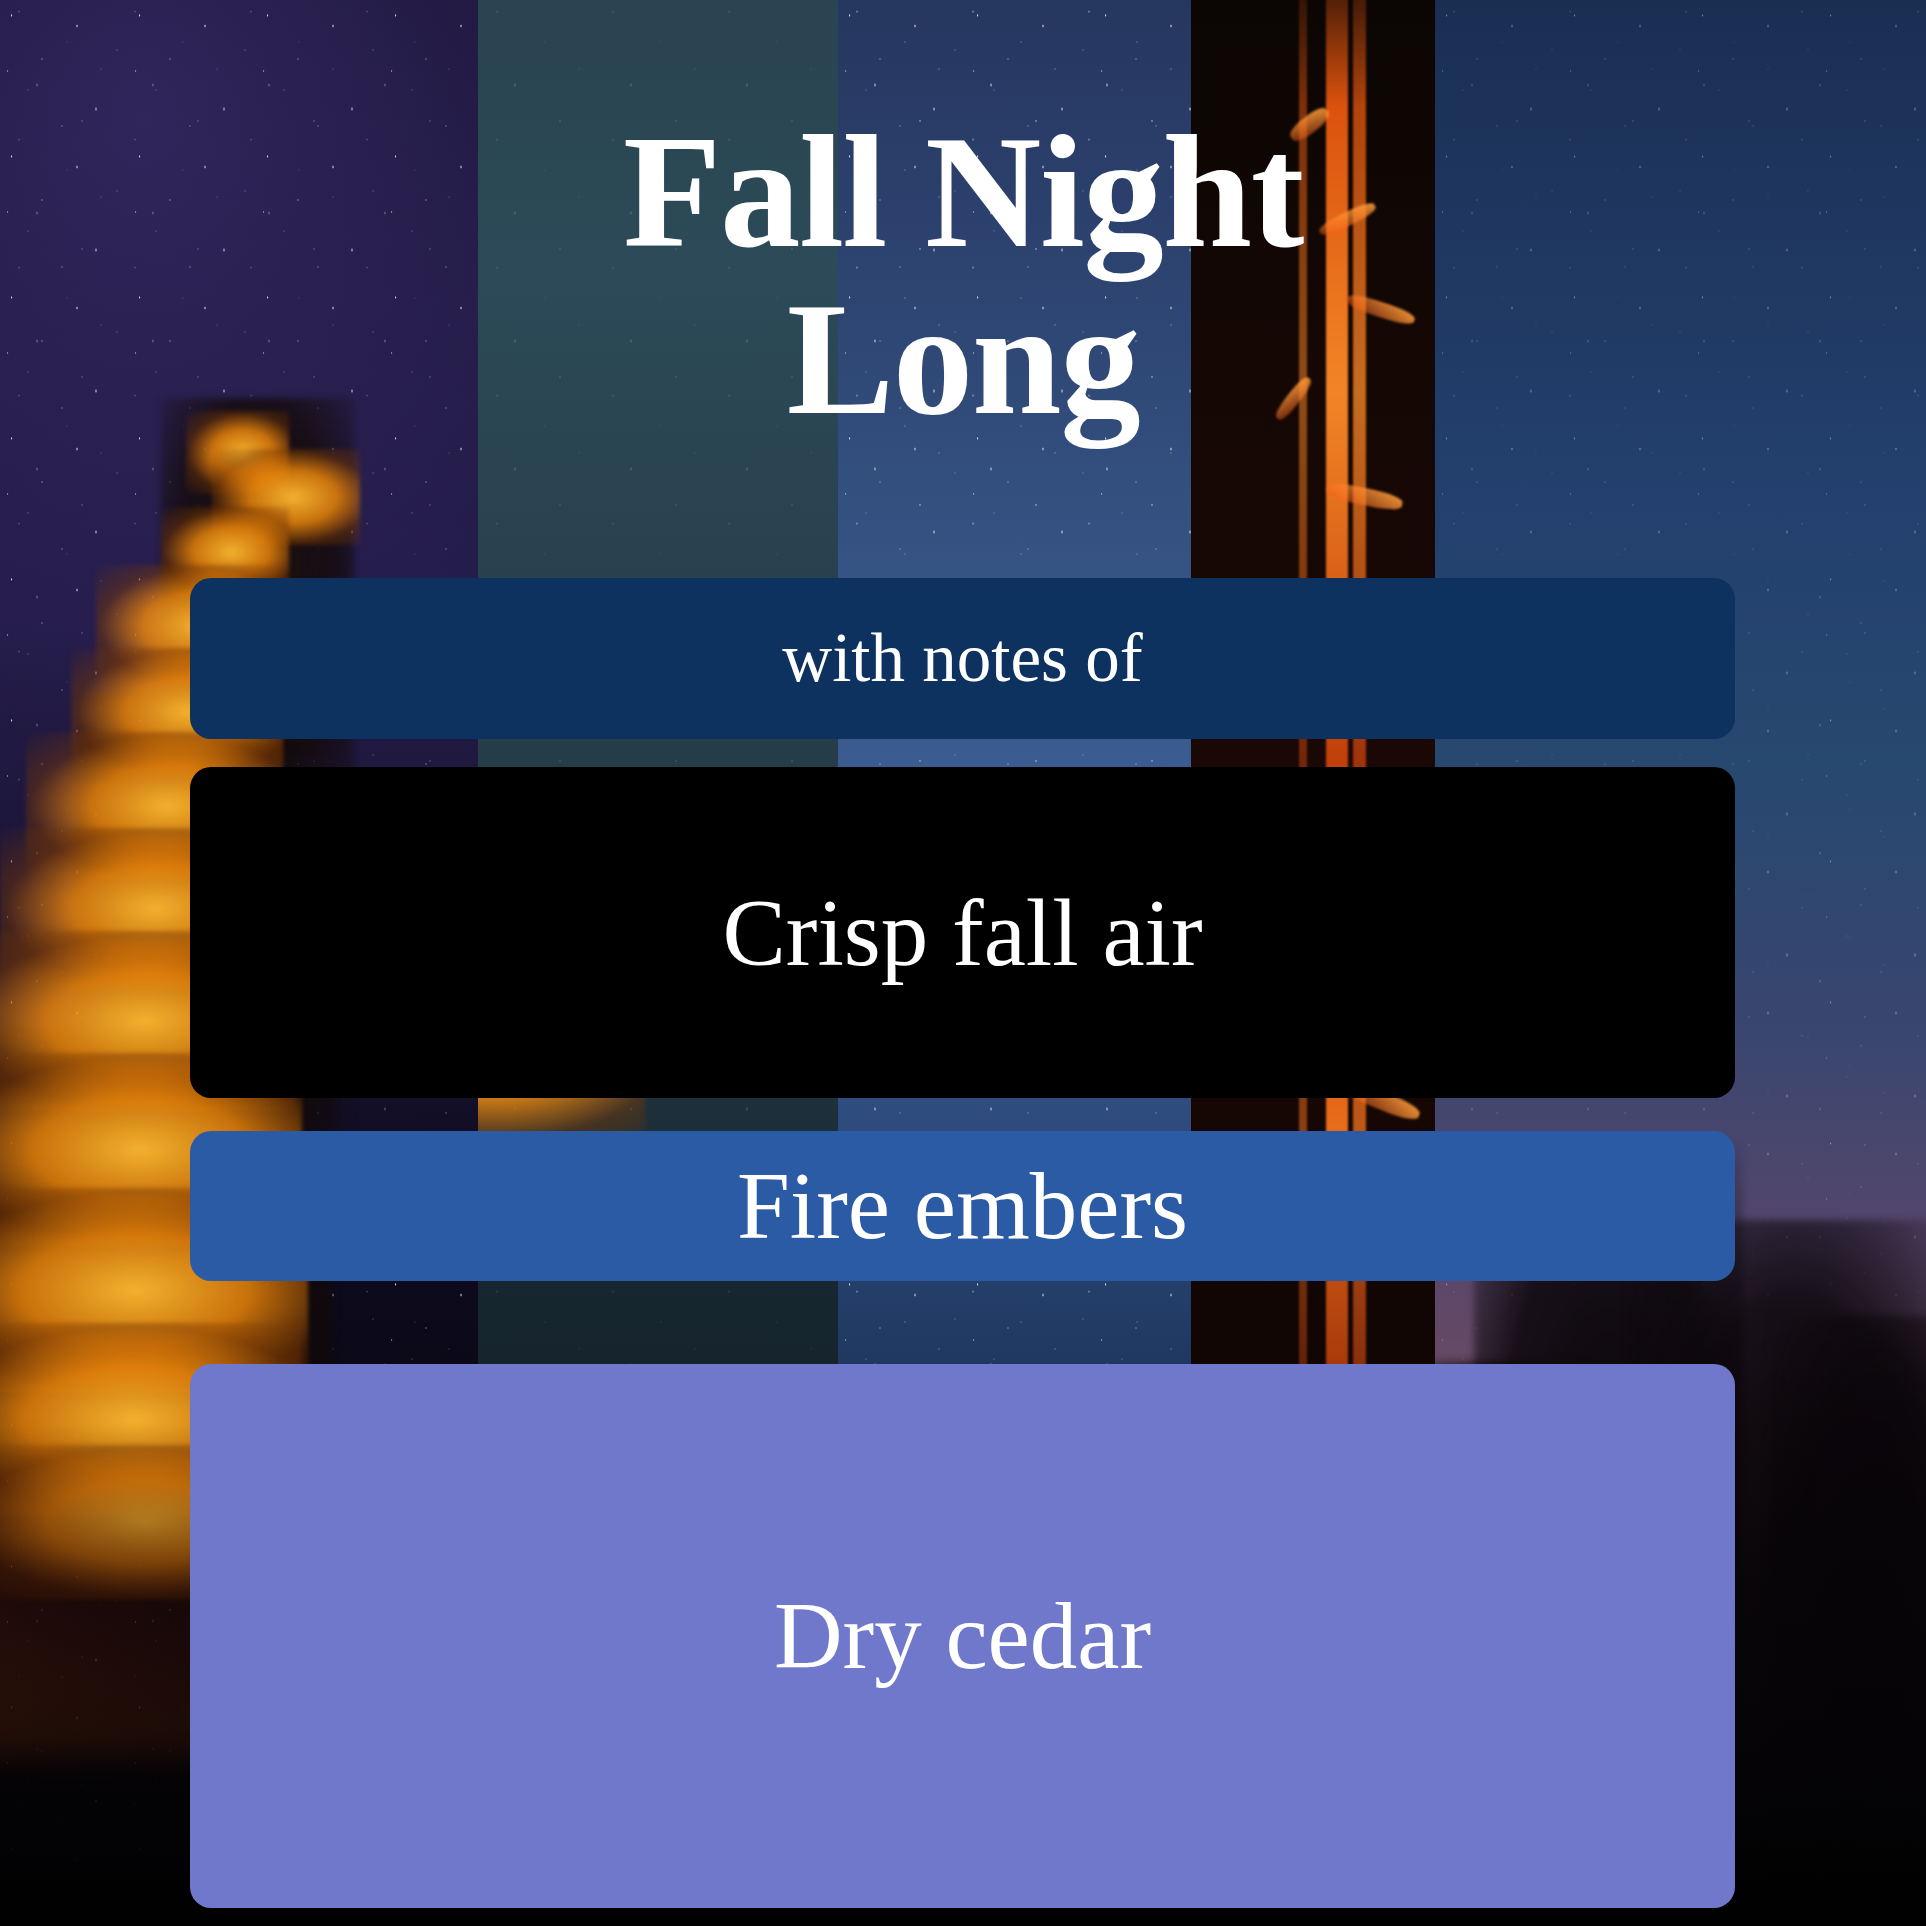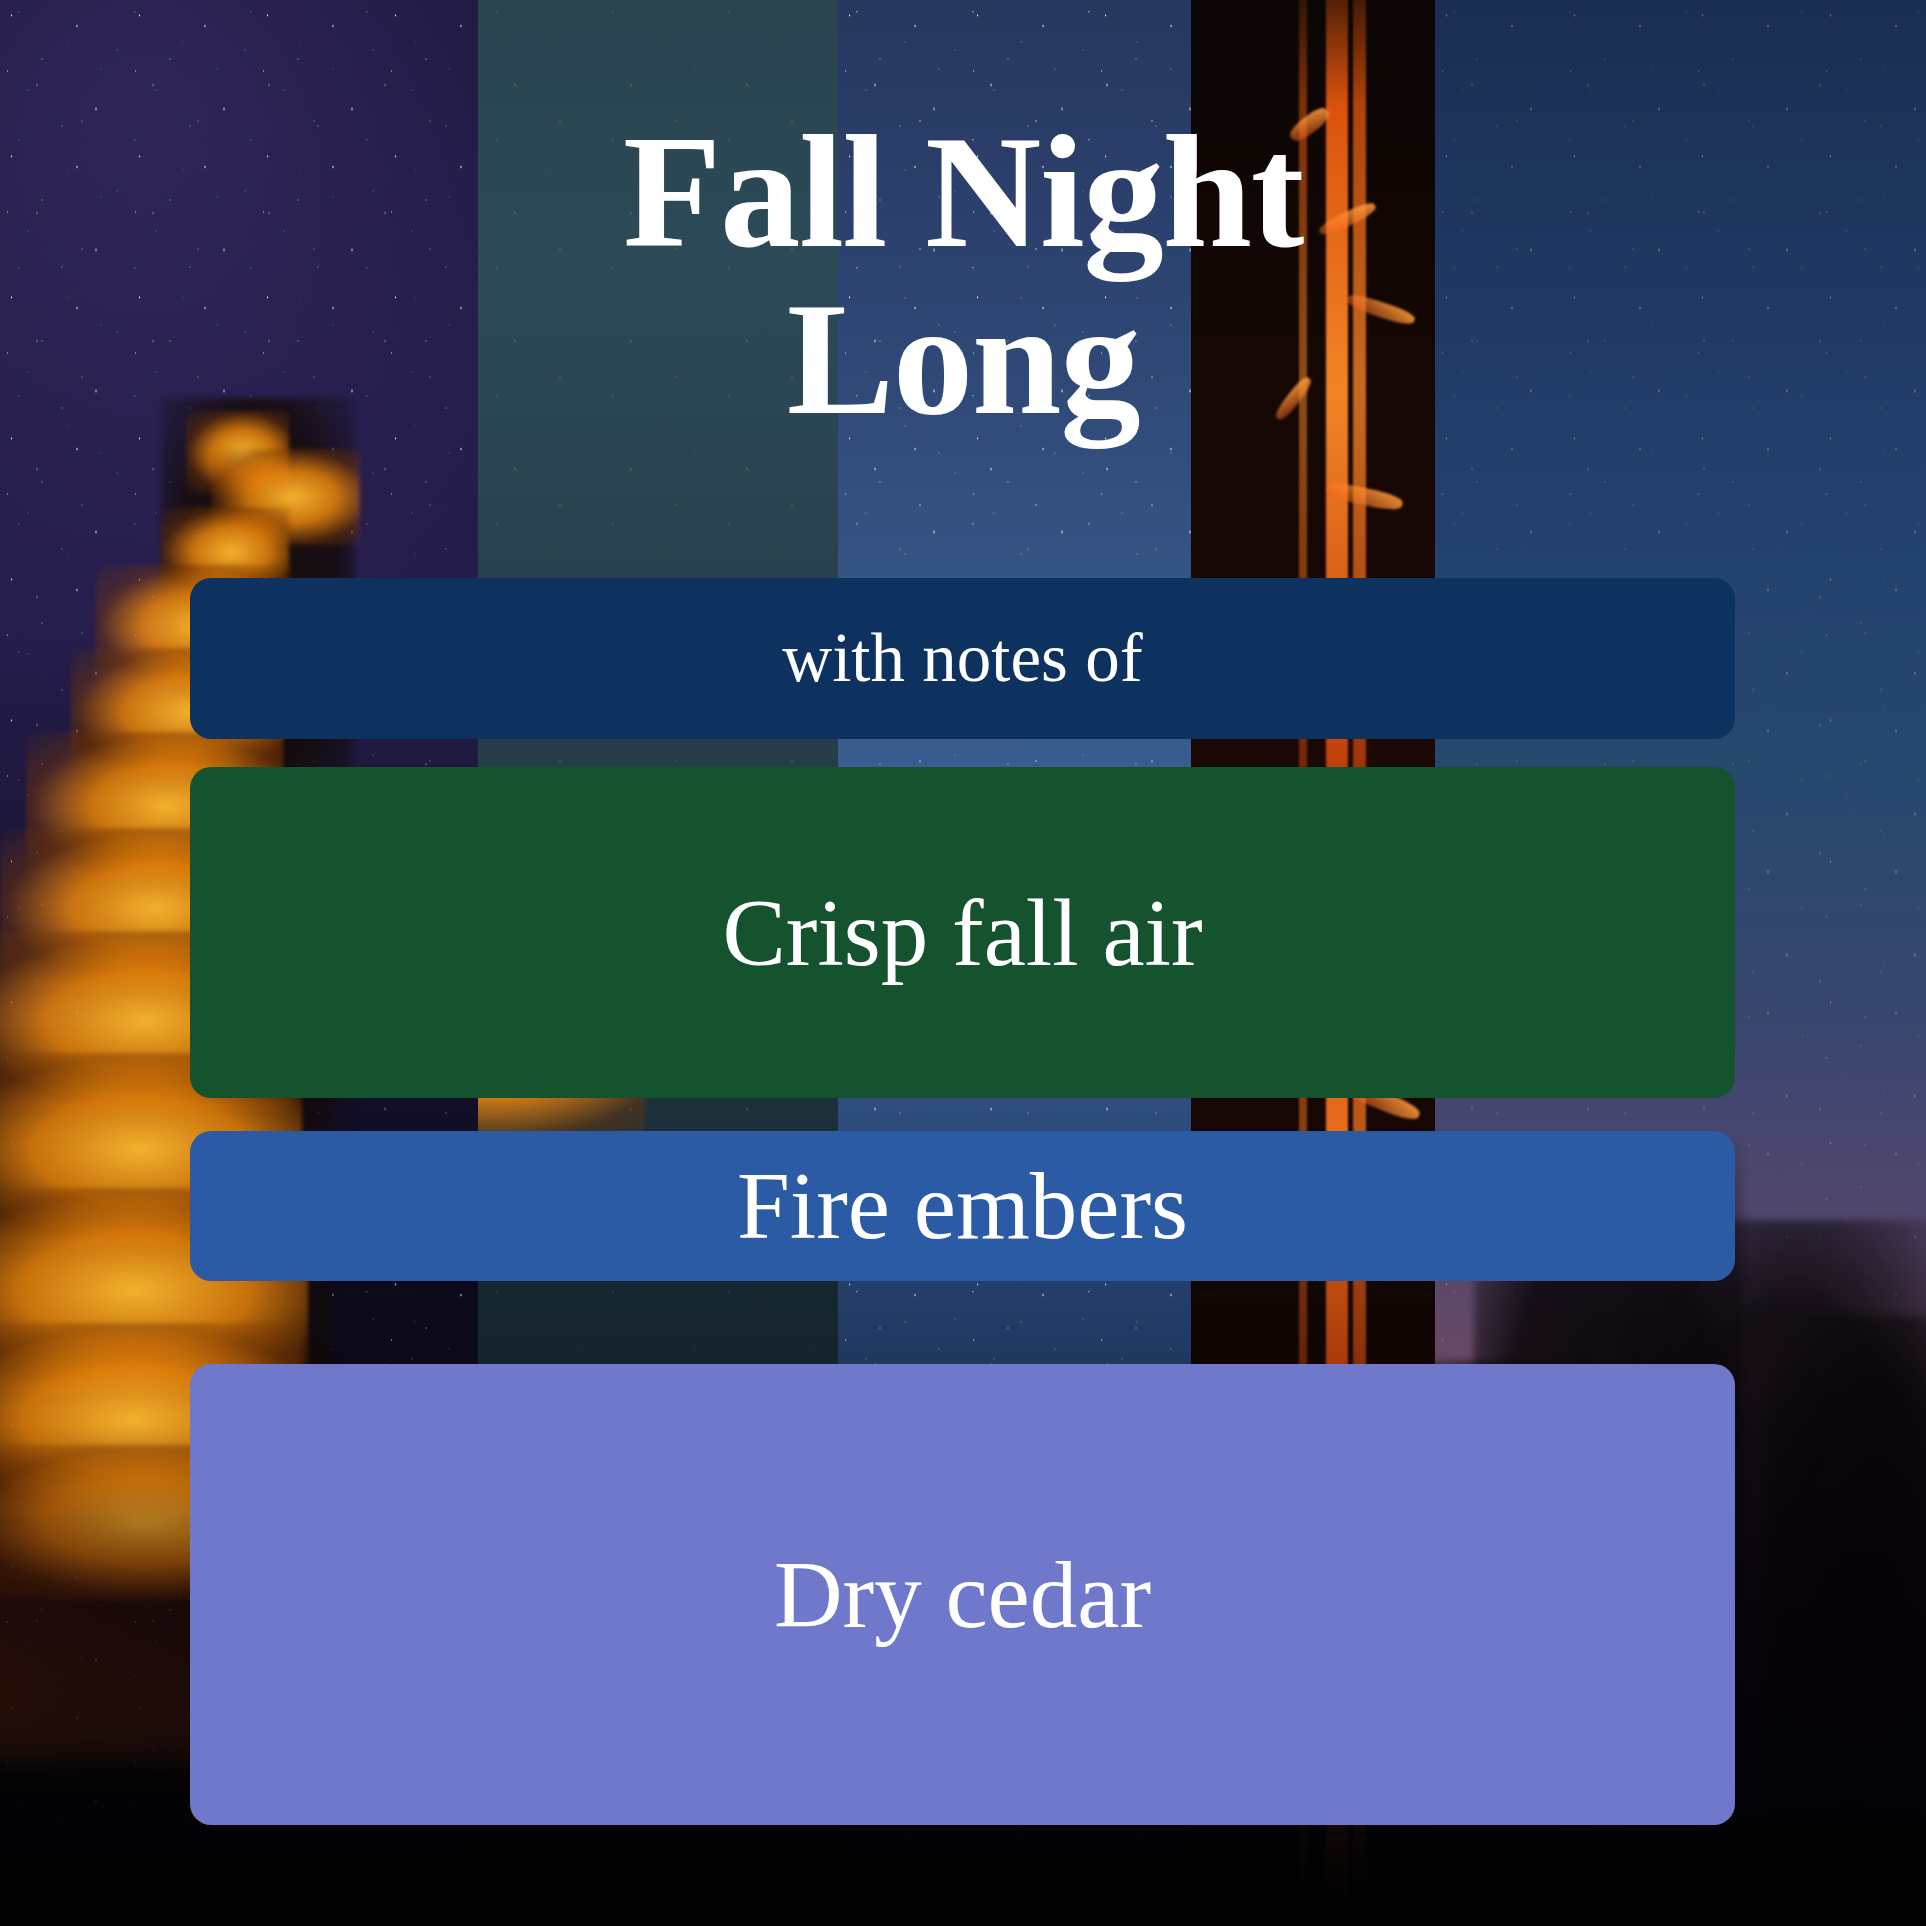--- a/index.html
+++ b/index.html
@@ -138,21 +138,21 @@
     color: #ffffff;
     font-weight: 400;
     text-align: center;
     box-sizing: border-box;
     padding: 0 39px;
     border-radius: 21px;
   }
   .banner-1 { top: 578px;  height: 161px;  font-size: 69px; }
   .banner-2 { top: 767px; height: 331px;  font-size: 95px; }
   .banner-3 { top: 1131px; height: 150px;  font-size: 95px; }
-  .banner-4 { top: 1364px; height: 461px;  font-size: 95px; }
+  .banner-4 { top: 1364px; height: 544px;  font-size: 95px; }
 </style>
 </head>
 <body>
 
 <div id="poster">
 
   <div class="bg-layer">
 
     <div class="strip strip-1">
       <div class="stars s-a"></div>
@@ -224,21 +224,21 @@
 
   </div>
 
   <div class="title" style="color: rgb(255, 255, 255);">Fall Night
 Long</div>
 
   <div class="banner banner-1" style="background-color: rgb(13, 50, 96); color: rgb(255, 255, 255);">
     <span>with notes of</span>
   </div>
 
-  <div class="banner banner-2" style="background-color: #14532d; color: rgb(255, 255, 255);">
+  <div class="banner banner-2" style="background-color: #000000; color: rgb(255, 255, 255);">
     <span>Crisp fall air</span>
   </div>
 
   <div class="banner banner-3" style="background-color: rgb(43, 91, 165); color: rgb(255, 255, 255);">
     <span>Fire embers</span>
   </div>
 
   <div class="banner banner-4" style="background-color: rgb(111, 120, 202); color: rgb(255, 255, 255);">
     <span>Dry cedar</span>
   </div>

